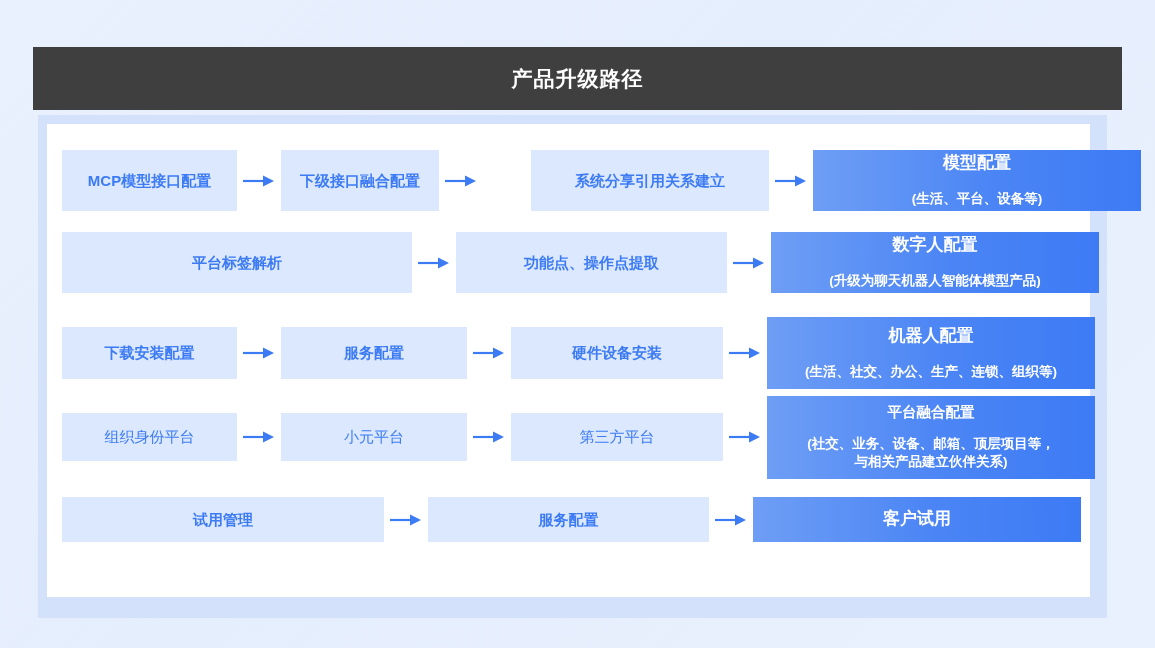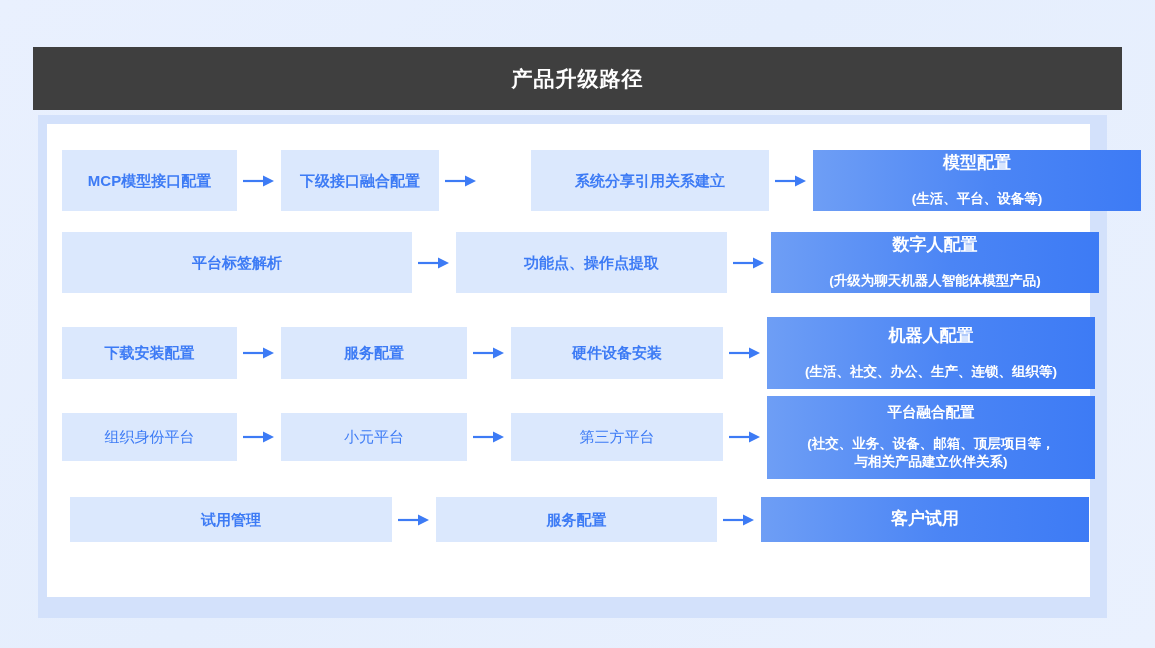--- a/index.html
+++ b/index.html
@@ -72,21 +72,21 @@
     position: absolute;
     left: 62px;
     width: 1013px;
     display: flex;
     align-items: center;
   }
   .row-1 { top: 150px; height: 61px; }
   .row-2 { top: 232px; height: 61px; }
   .row-3 { top: 327px; height: 52px; }
   .row-4 { top: 413px; height: 48px; }
-  .row-5 { top: 497px; height: 45px; margin-left: 8px; }
+  .row-5 { top: 497px; height: 45px; }
 
   
   .step {
     background: #dbe8fd;
     color: #3d7bf5;
     display: flex;
     align-items: center;
     justify-content: center;
     text-align: center;
     font-size: 15px;

